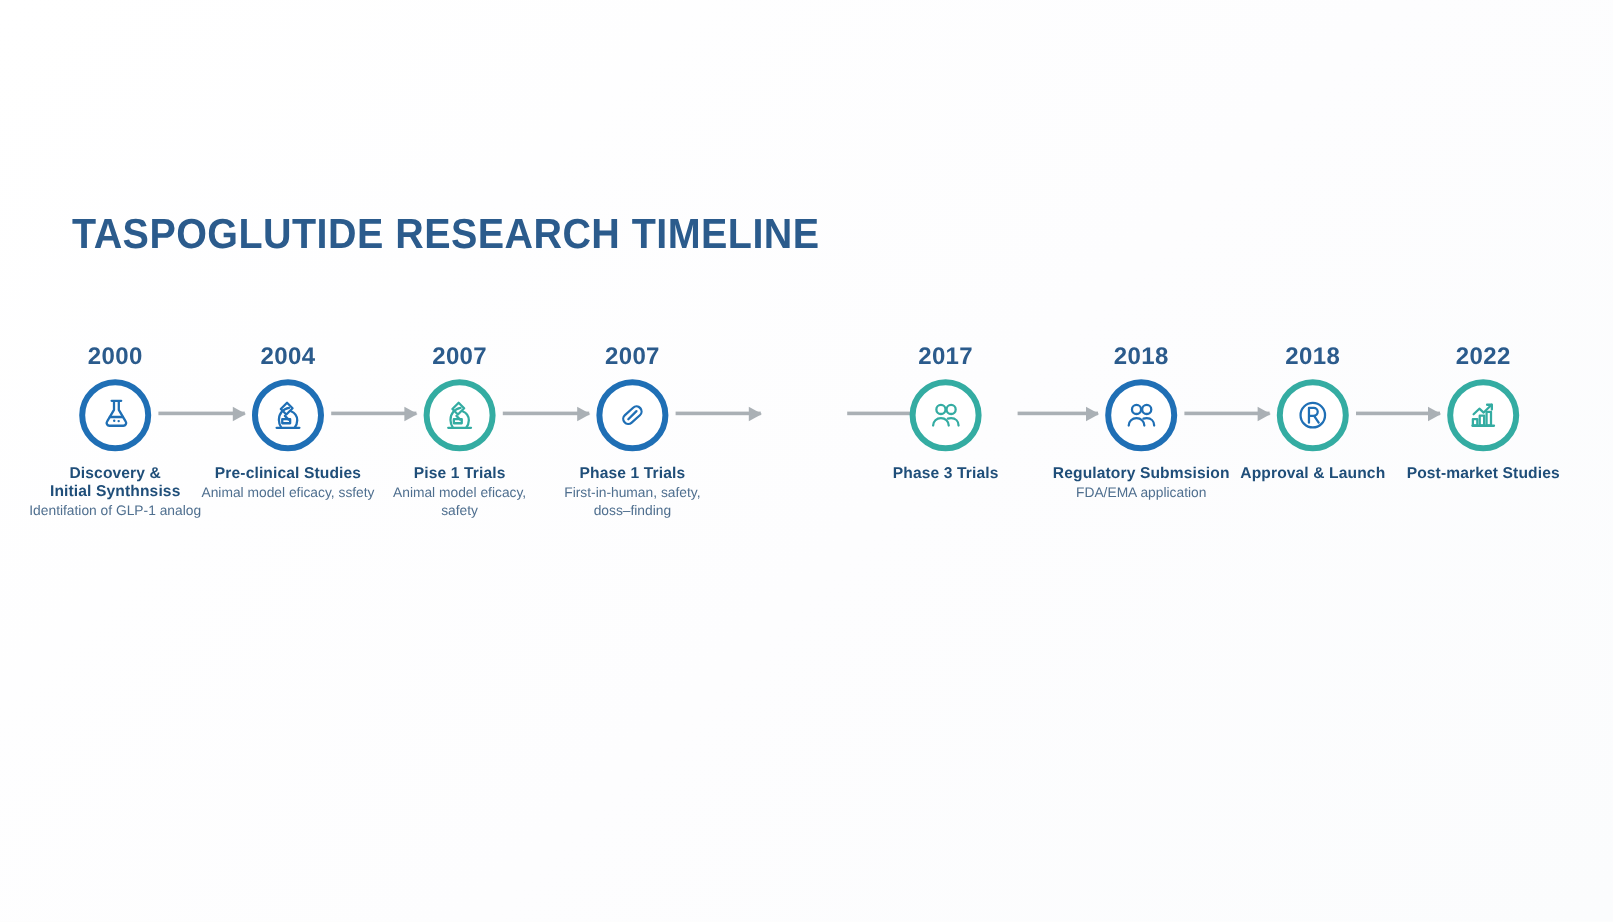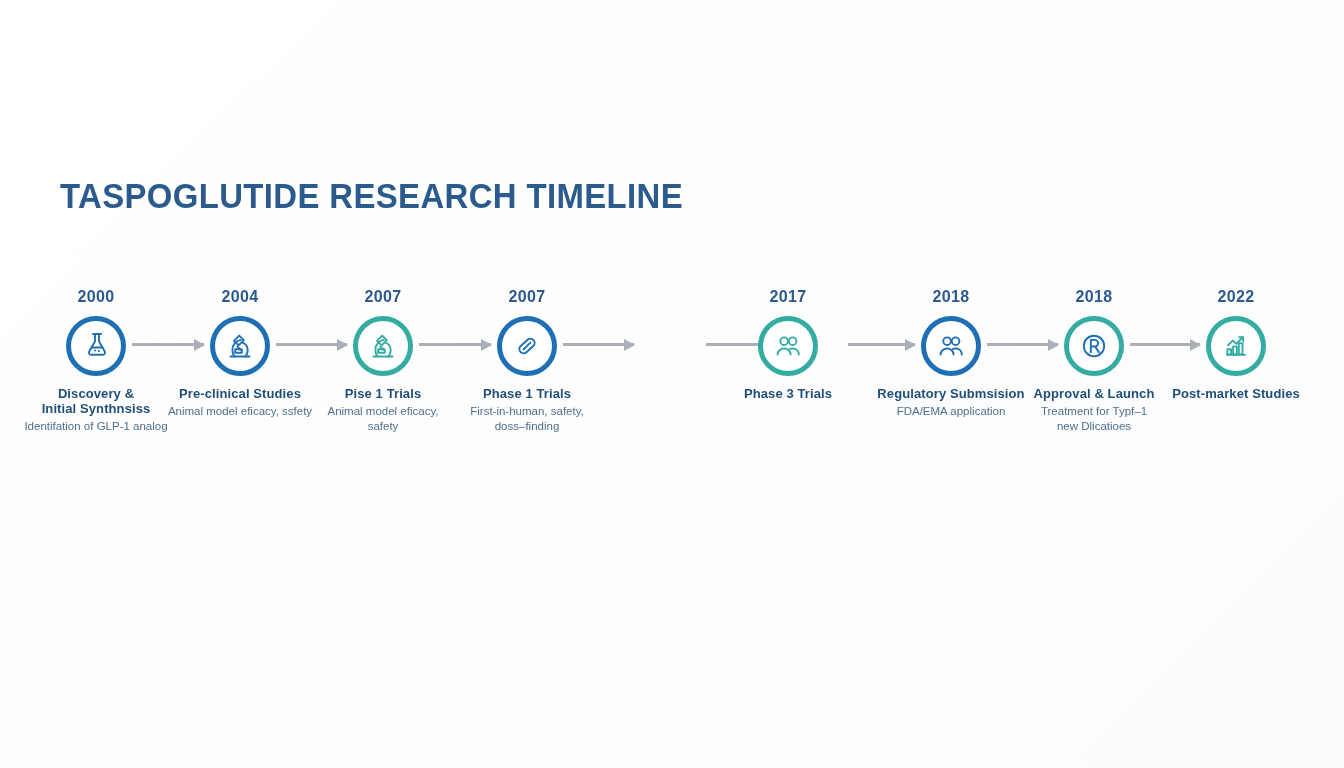--- a/index.html
+++ b/index.html
@@ -43,21 +43,21 @@
   }
   .node {
     position: absolute;
     top: 0;
     width: 170px;
     margin-left: -85px;
     text-align: center;
   }
   .node-year {
     font-family: "Liberation Sans Narrow", "Liberation Sans", sans-serif;
-    font-size: 16px;
+    font-size: 20px;
     font-weight: bold;
     color: #2b5b8c;
     letter-spacing: 0.3px;
     line-height: 22px;
     height: 24px;
   }
   .node-circle {
     width: 60px;
     height: 60px;
     margin: 6px auto 0 auto;
@@ -231,22 +231,20 @@
       </div>
       <div class="node" style="left: 1094px;">
         <div class="node-year">2018</div>
         <div class="node-circle teal">
           <svg width="32" height="32" viewBox="0 0 32 32">
             <circle cx="16" cy="16" r="10.2" fill="none" stroke="#1f6fb5" stroke-width="1.9" stroke-linecap="round" stroke-linejoin="round"></circle>
             <path d="M12.8 22.2V9.9h4a3.3 3.3 0 0 1 0 6.6h-4M17.1 16.5l3.8 5.7" fill="none" stroke="#1f6fb5" stroke-width="1.9" stroke-linecap="round" stroke-linejoin="round"></path>
           </svg>
         </div>
         <div class="node-title">Approval &amp; Launch</div>
-        <div class="node-desc">Treatment for Typf–1
-new Dlicatioes</div>
       </div>
       <div class="node" style="left: 1236px;">
         <div class="node-year">2022</div>
         <div class="node-circle teal">
           <svg width="32" height="32" viewBox="0 0 32 32">
             <path d="M7 24.8h18" fill="none" stroke="#34aca2" stroke-width="1.9" stroke-linecap="round" stroke-linejoin="round"></path>
             <rect x="7.4" y="19.2" width="3.7" height="5.2" fill="none" stroke="#34aca2" stroke-width="1.9" stroke-linecap="round" stroke-linejoin="round"></rect>
             <rect x="13.1" y="16.4" width="3.7" height="8" fill="none" stroke="#34aca2" stroke-width="1.9" stroke-linecap="round" stroke-linejoin="round"></rect>
             <rect x="18.8" y="13.2" width="3.7" height="11.2" fill="none" stroke="#34aca2" stroke-width="1.9" stroke-linecap="round" stroke-linejoin="round"></rect>
             <path d="M8 15.2l4.8-4.6 3.6 3.2 6.6-6.5" fill="none" stroke="#34aca2" stroke-width="1.9" stroke-linecap="round" stroke-linejoin="round"></path>

